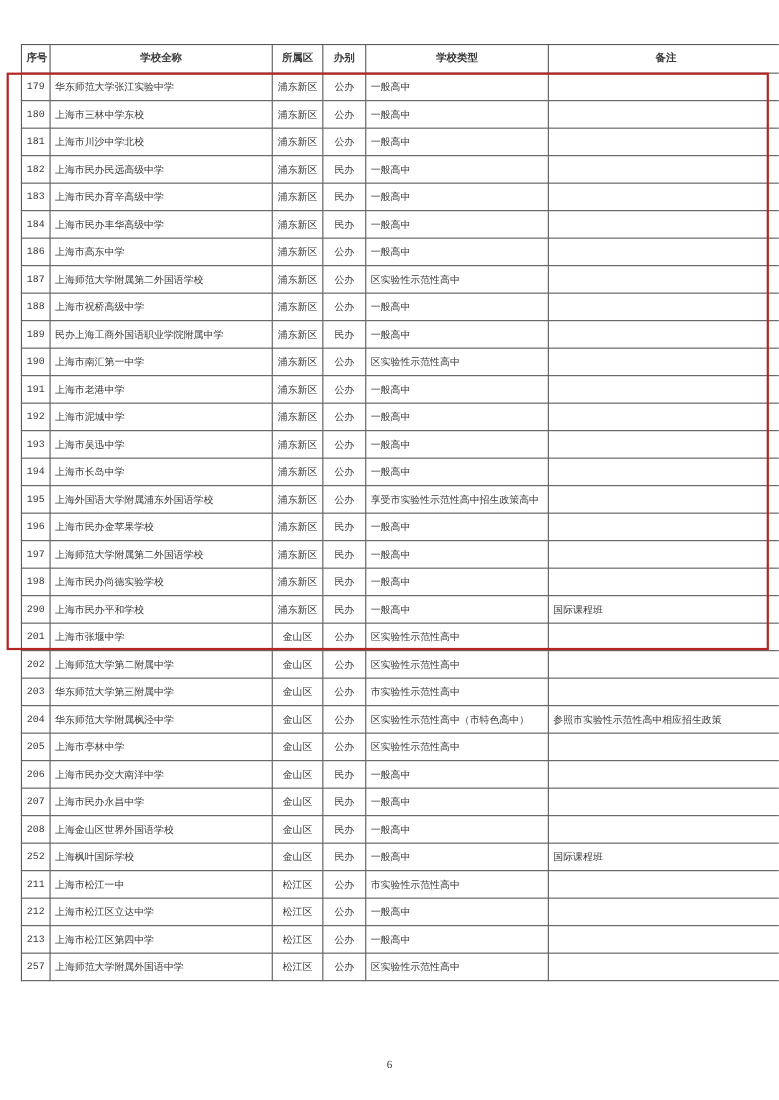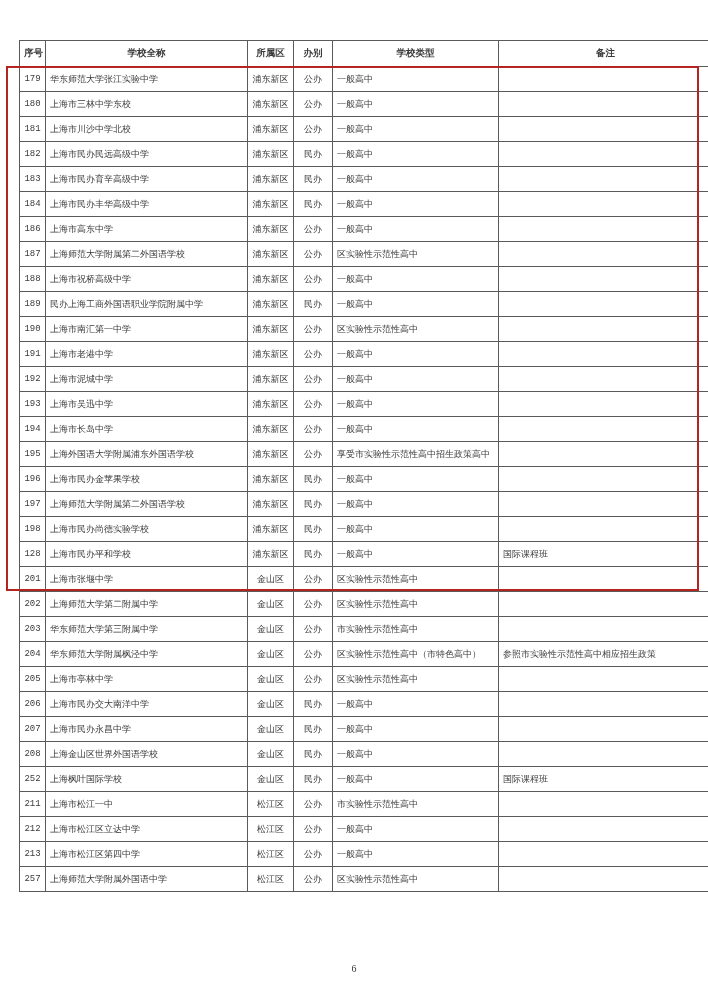--- a/index.html
+++ b/index.html
@@ -239,21 +239,21 @@
           </tr>
           <tr data-name="table-row" class="hl">
             <td data-name="cell-no">198</td>
             <td data-name="cell-name">上海市民办尚德实验学校</td>
             <td data-name="cell-district">浦东新区</td>
             <td data-name="cell-ownership">民办</td>
             <td data-name="cell-category">一般高中</td>
             <td data-name="cell-remark"></td>
           </tr>
           <tr data-name="table-row" class="hl">
-            <td data-name="cell-no">128</td>
+            <td data-name="cell-no">290</td>
             <td data-name="cell-name">上海市民办平和学校</td>
             <td data-name="cell-district">浦东新区</td>
             <td data-name="cell-ownership">民办</td>
             <td data-name="cell-category">一般高中</td>
             <td data-name="cell-remark">国际课程班</td>
           </tr>
           <tr data-name="table-row">
             <td data-name="cell-no">201</td>
             <td data-name="cell-name">上海市张堰中学</td>
             <td data-name="cell-district">金山区</td>

